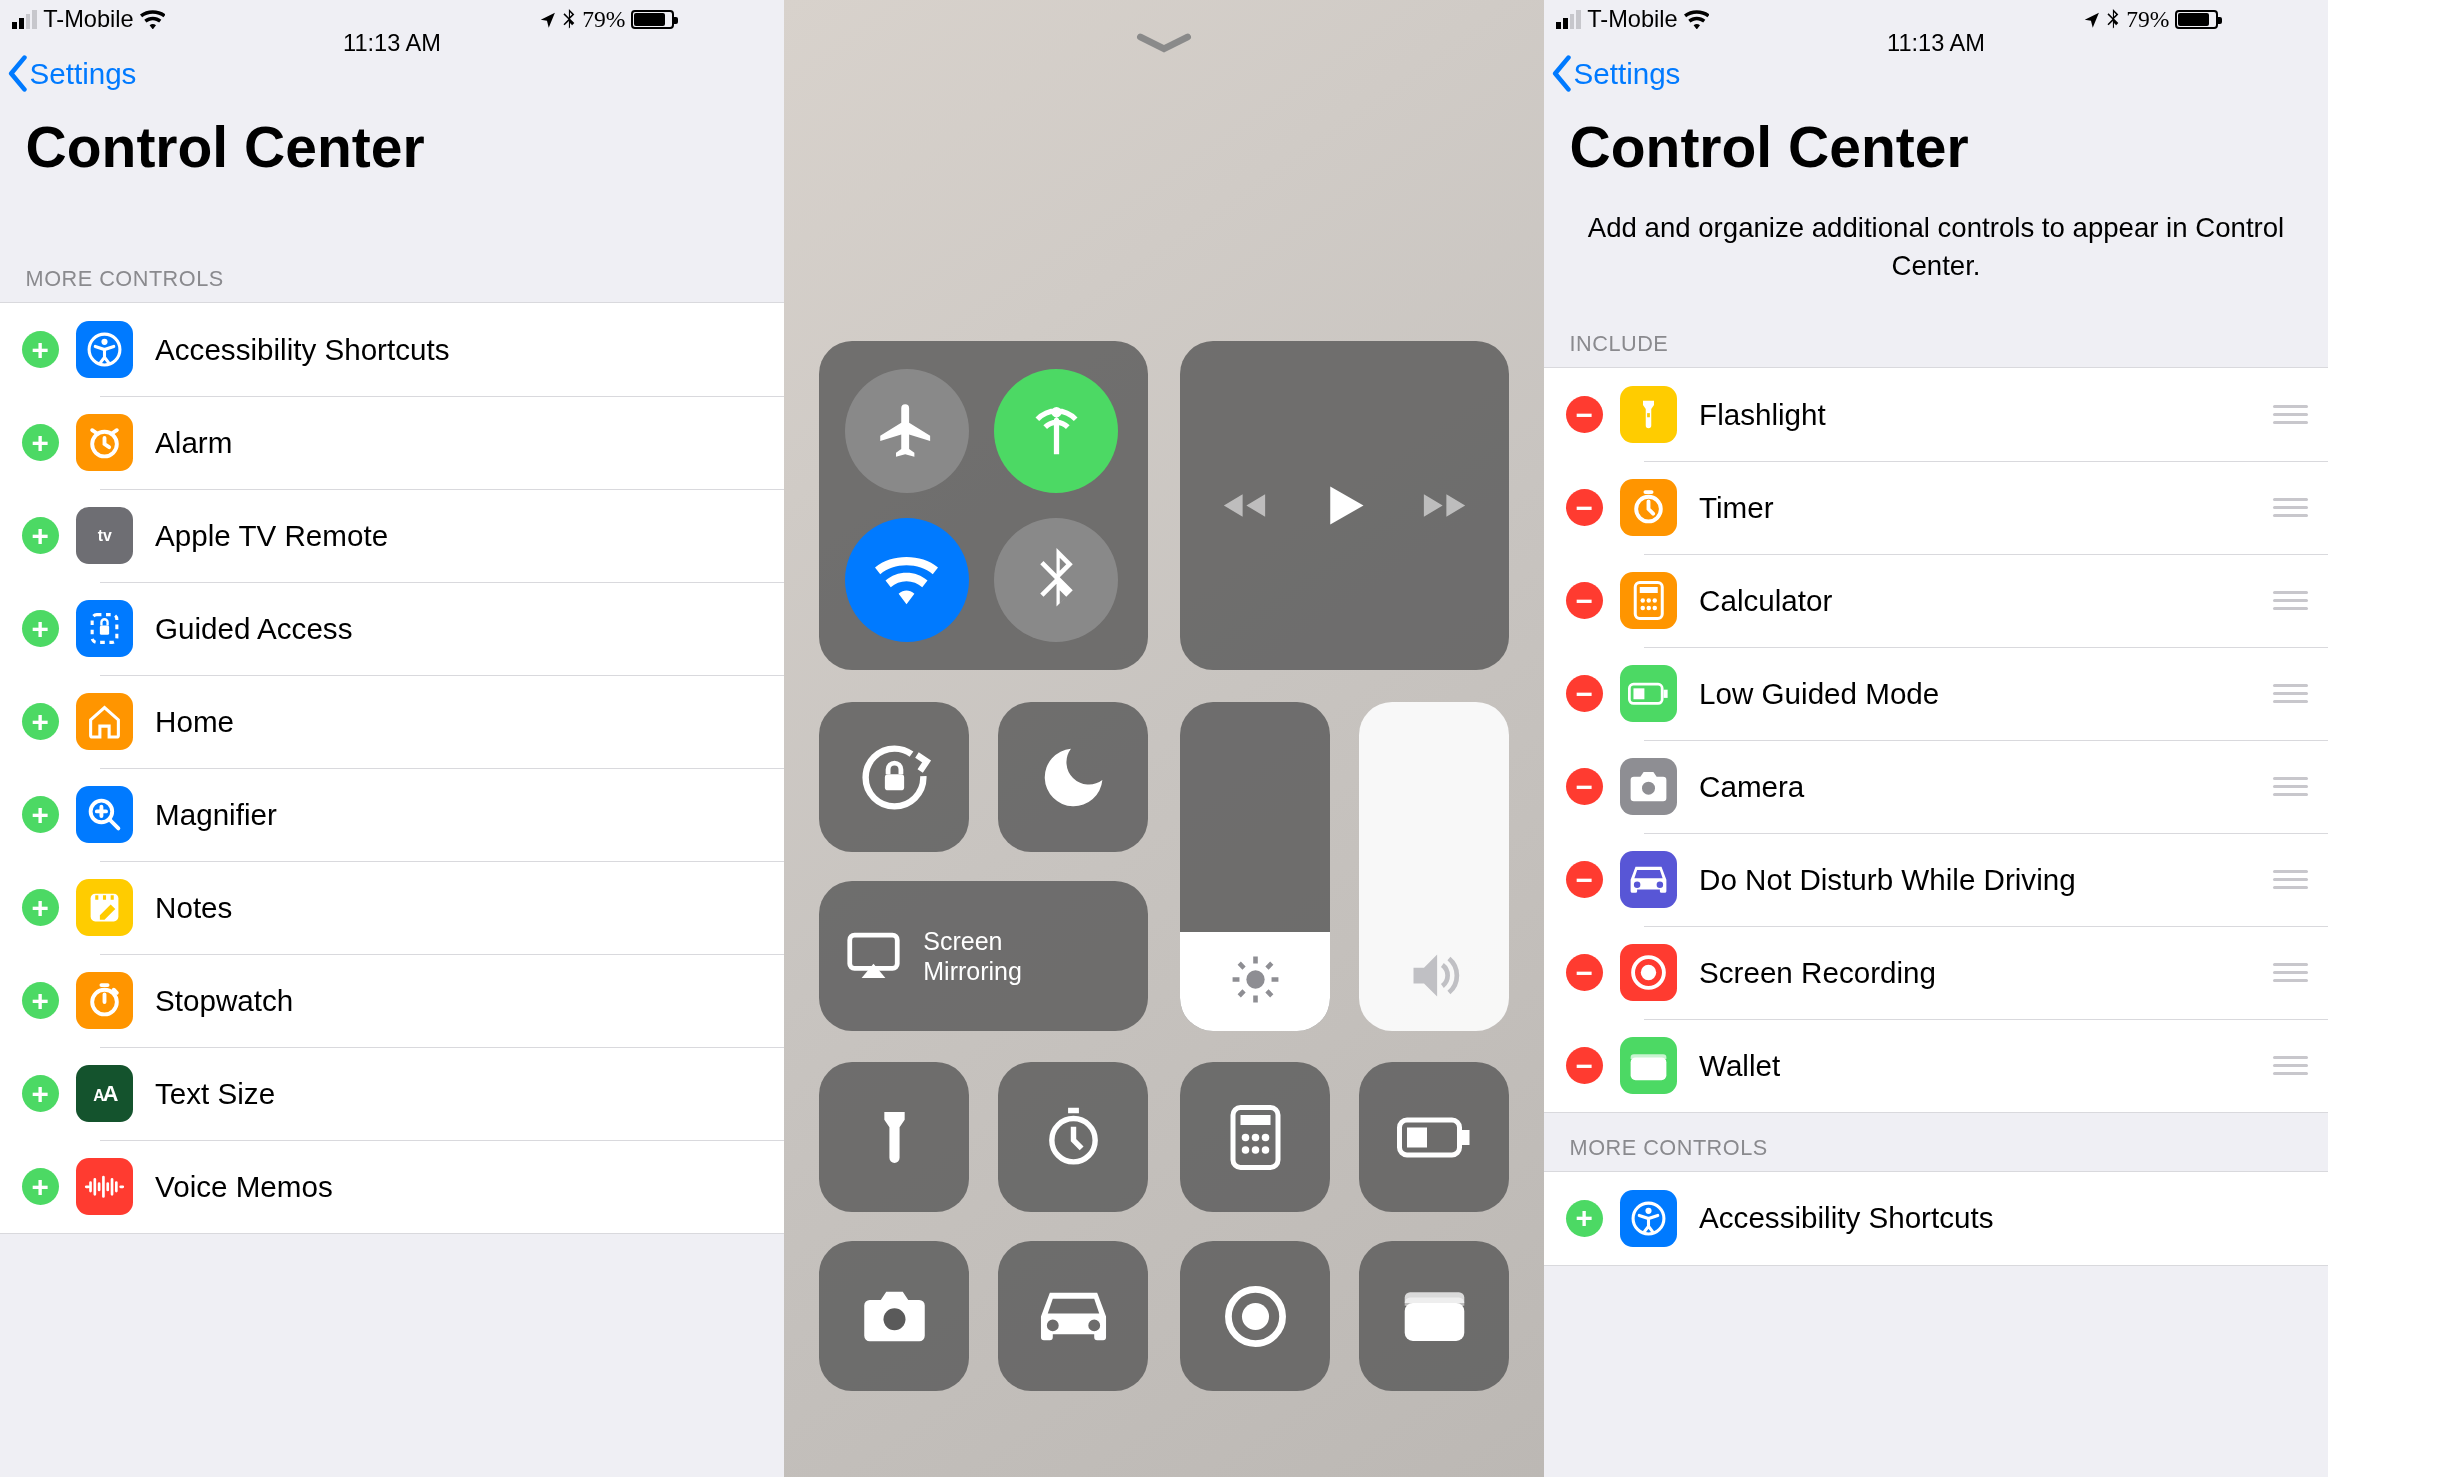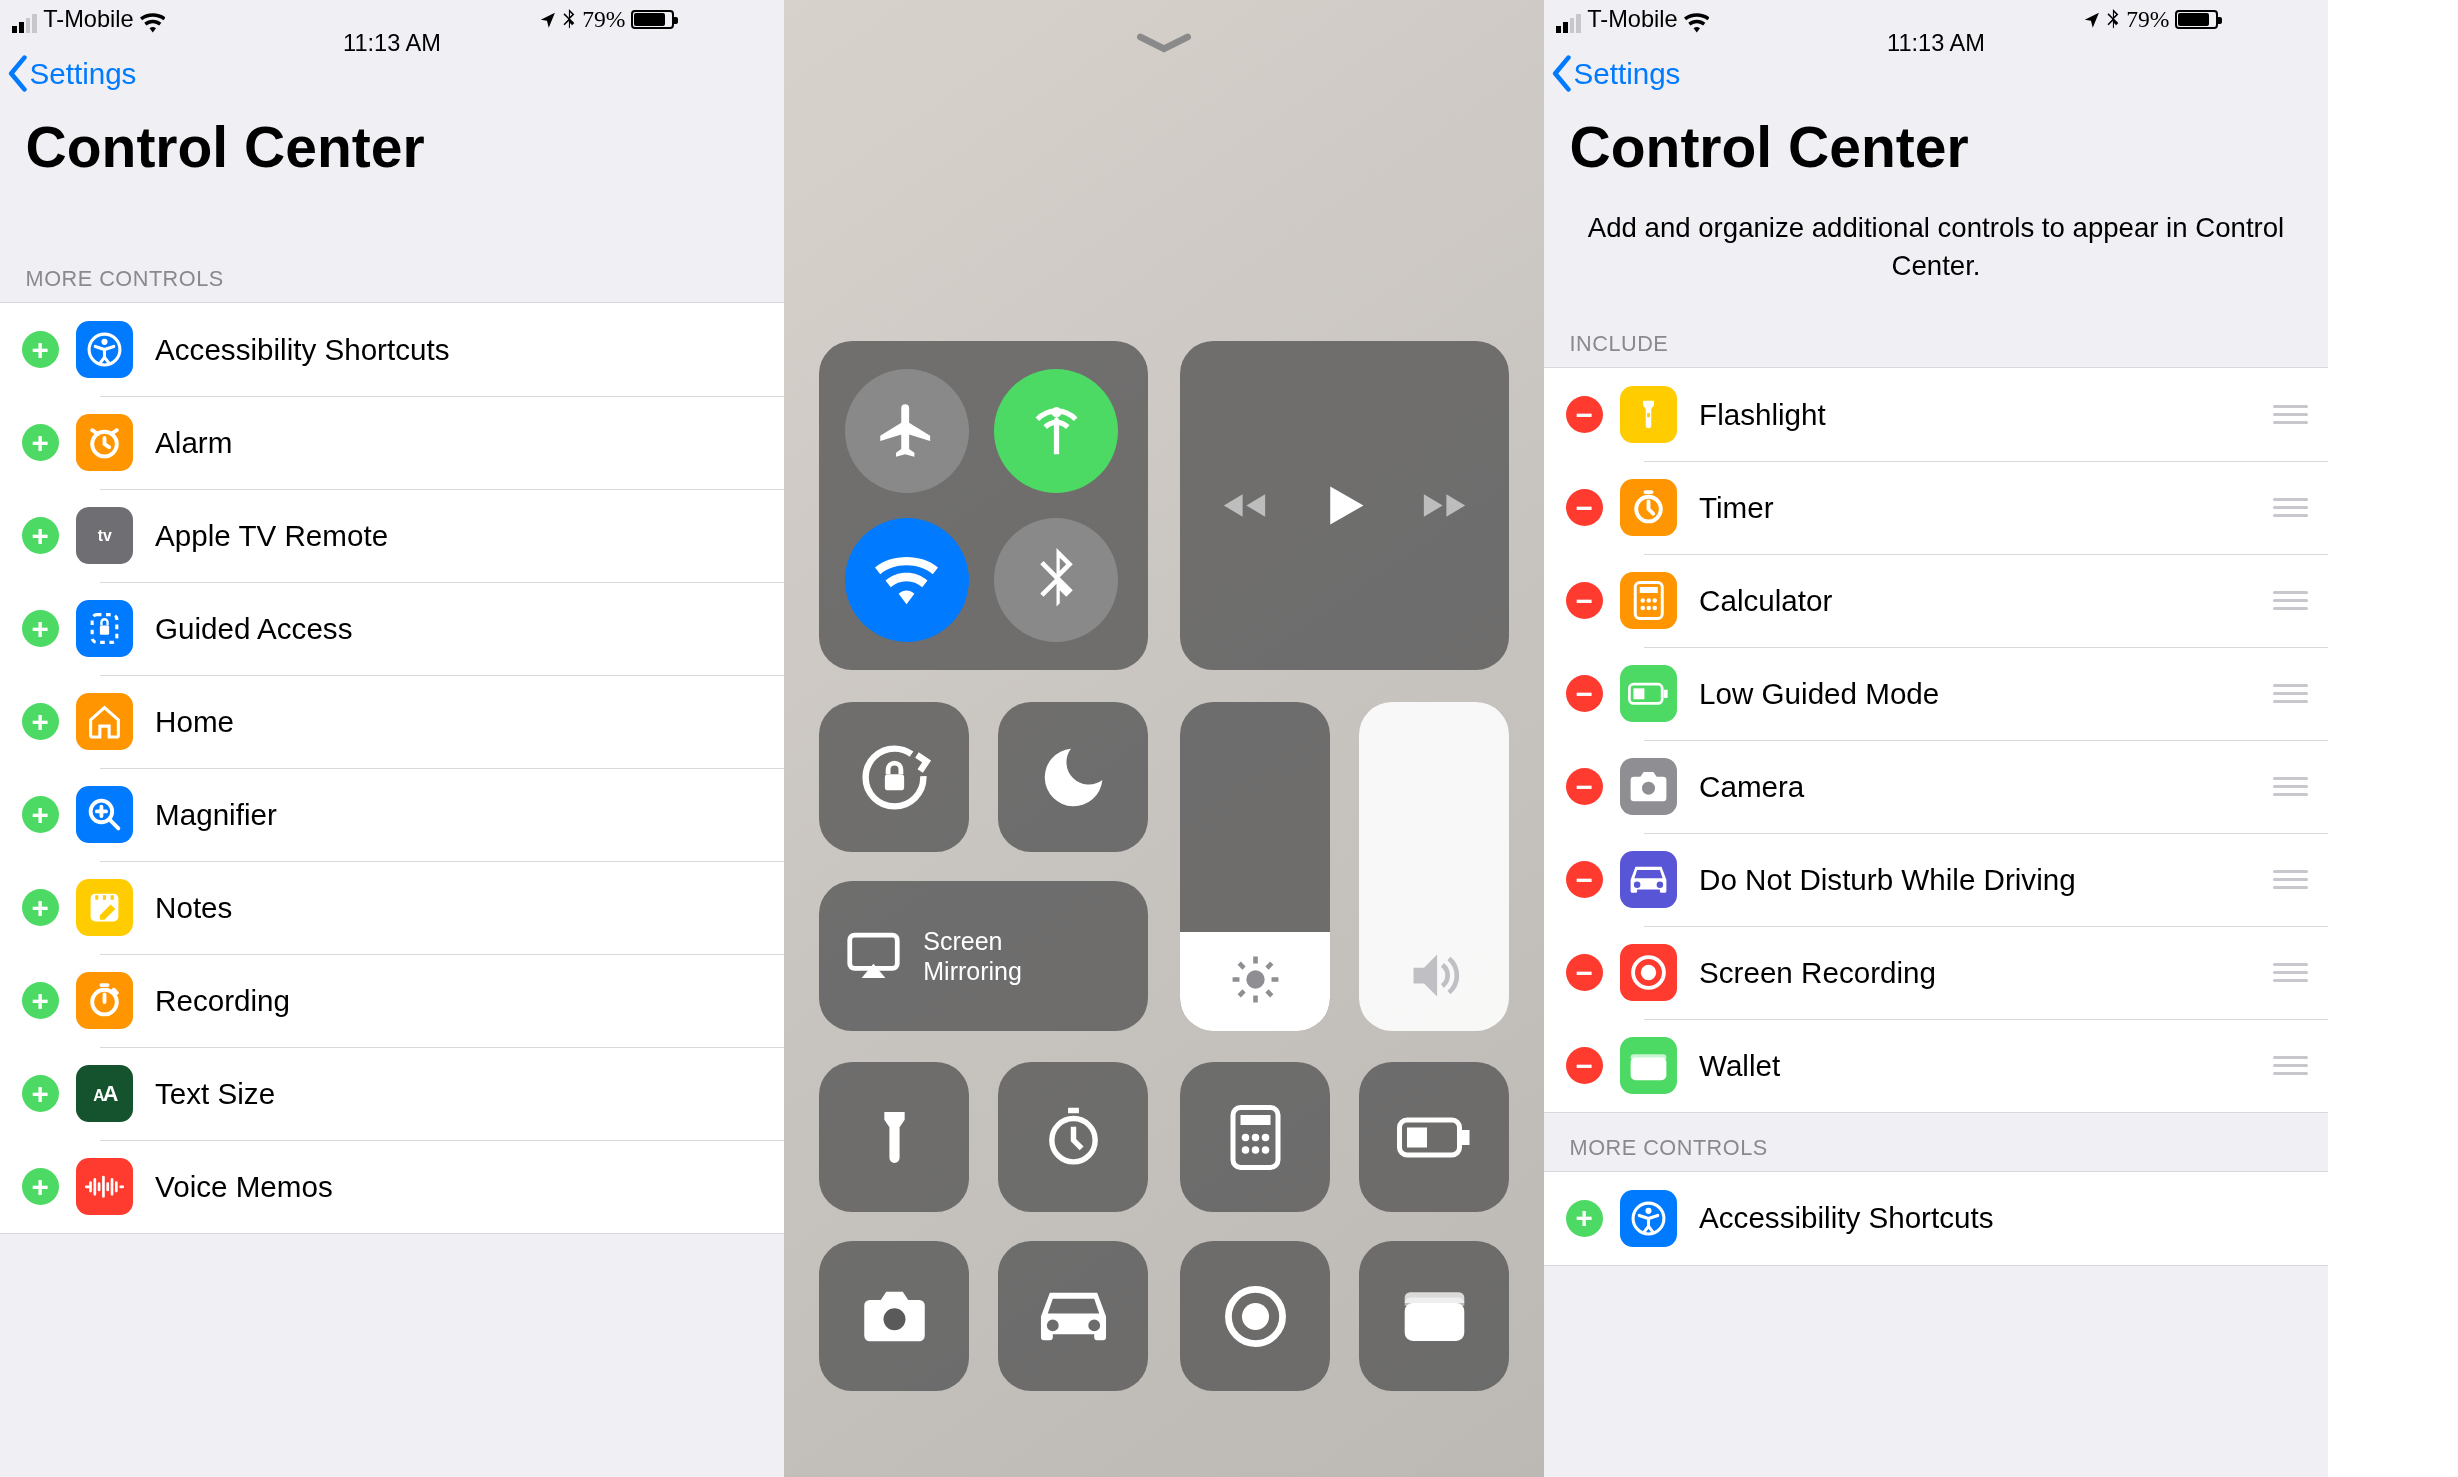--- a/index.html
+++ b/index.html
@@ -12,21 +12,21 @@
     overflow: hidden;
   }
   .phone { position: relative; height: 100%; overflow: hidden; }
   .phone-left  { width: 784px; background:#efeff4; }
   .phone-mid   { width: 760px; background: linear-gradient(145deg,#d8d2cc,#c8c4c0,#bcb8b4); position:relative; }
   .phone-right { width: 784px; background:#efeff4; }
 
   
   .status { height:39px; display:flex; align-items:center; font-size:23.6px; font-weight:500; color:#000; padding:0 11.8px; }
   .status-left, .status-right { display:flex; align-items:center; gap:5.9px; }
-  .status-left { flex:1;align-items:flex-end; }
+  .status-left { flex:1; }
   .status-center { flex:0; white-space:nowrap;margin-top:48px; }
   .status-right { flex:1; justify-content:center;font-family:Liberation Serif, serif; }
   .sig-bars { display:flex; align-items:flex-end; gap:2px; }
   .sig-bars span { width:4.9px; background:#000; }
   .sig-bars span:nth-child(1){height:6.9px}
   .sig-bars span:nth-child(2){height:10.8px}
   .sig-bars span:nth-child(3){height:14.8px;background:#c7c7cc}
   .sig-bars span:nth-child(4){height:18.7px;background:#c7c7cc}
   .wifi-ic { width:25.6px; height:19.7px; }
   .battery { display:inline-block; width:43px; height:19.7px; border:2px solid #000; border-radius:3.9px; position:relative; }
@@ -215,21 +215,21 @@
       <div class="row">
         <div class="pm-btn pm-add">
           <span>+</span>
         </div>
         <div class="app-ic" style="background: rgb(255, 149, 0);">
           <svg viewBox="0 0 24 24" width="37" height="37" fill="none" stroke="#fff" stroke-width="2.5">
             <circle cx="12" cy="13" r="8"></circle>
             <path d="M12 13V8M10 2h4M18 5l2 2" stroke-linecap="round"></path>
           </svg>
         </div>
-        <div class="row-lbl">Recording</div>
+        <div class="row-lbl">Stopwatch</div>
       </div>
       <div class="row">
         <div class="pm-btn pm-add">
           <span>+</span>
         </div>
         <div class="app-ic" style="background: #14532d;">
           <div style="color:#fff;font-weight:700;font-size:21.7px;letter-spacing:-2px"><span style="font-size:15.8px">A</span>A</div>
         </div>
         <div class="row-lbl">Text Size</div>
       </div>

